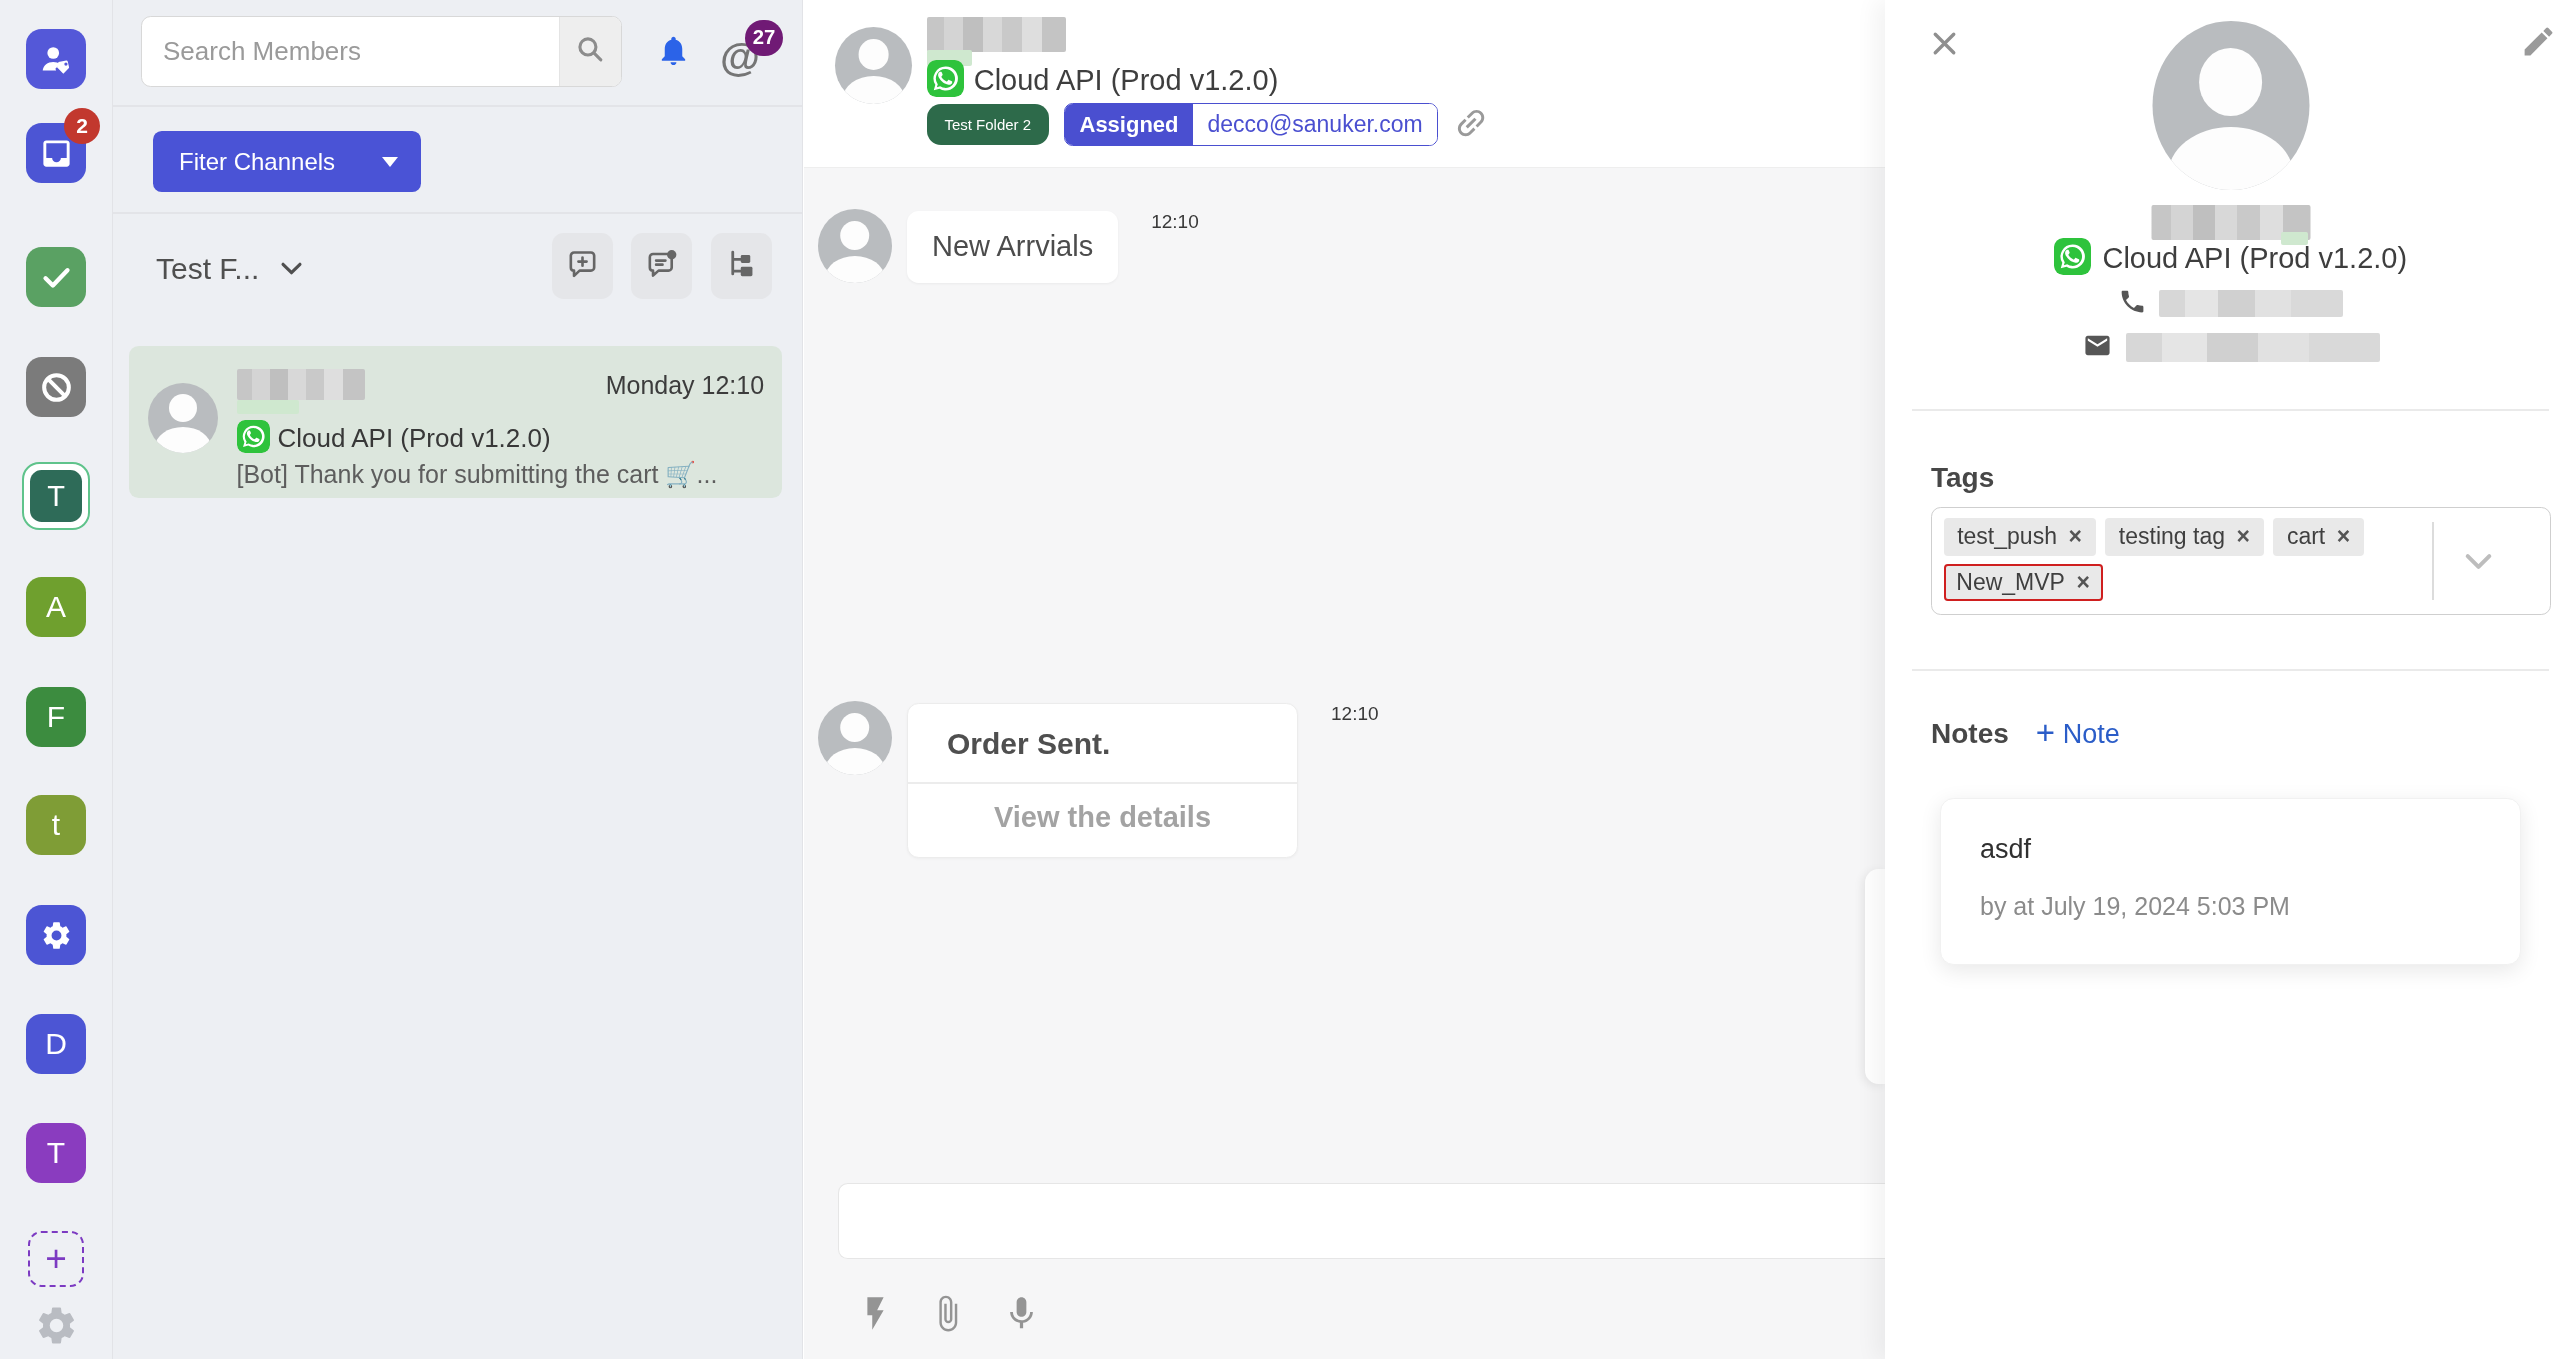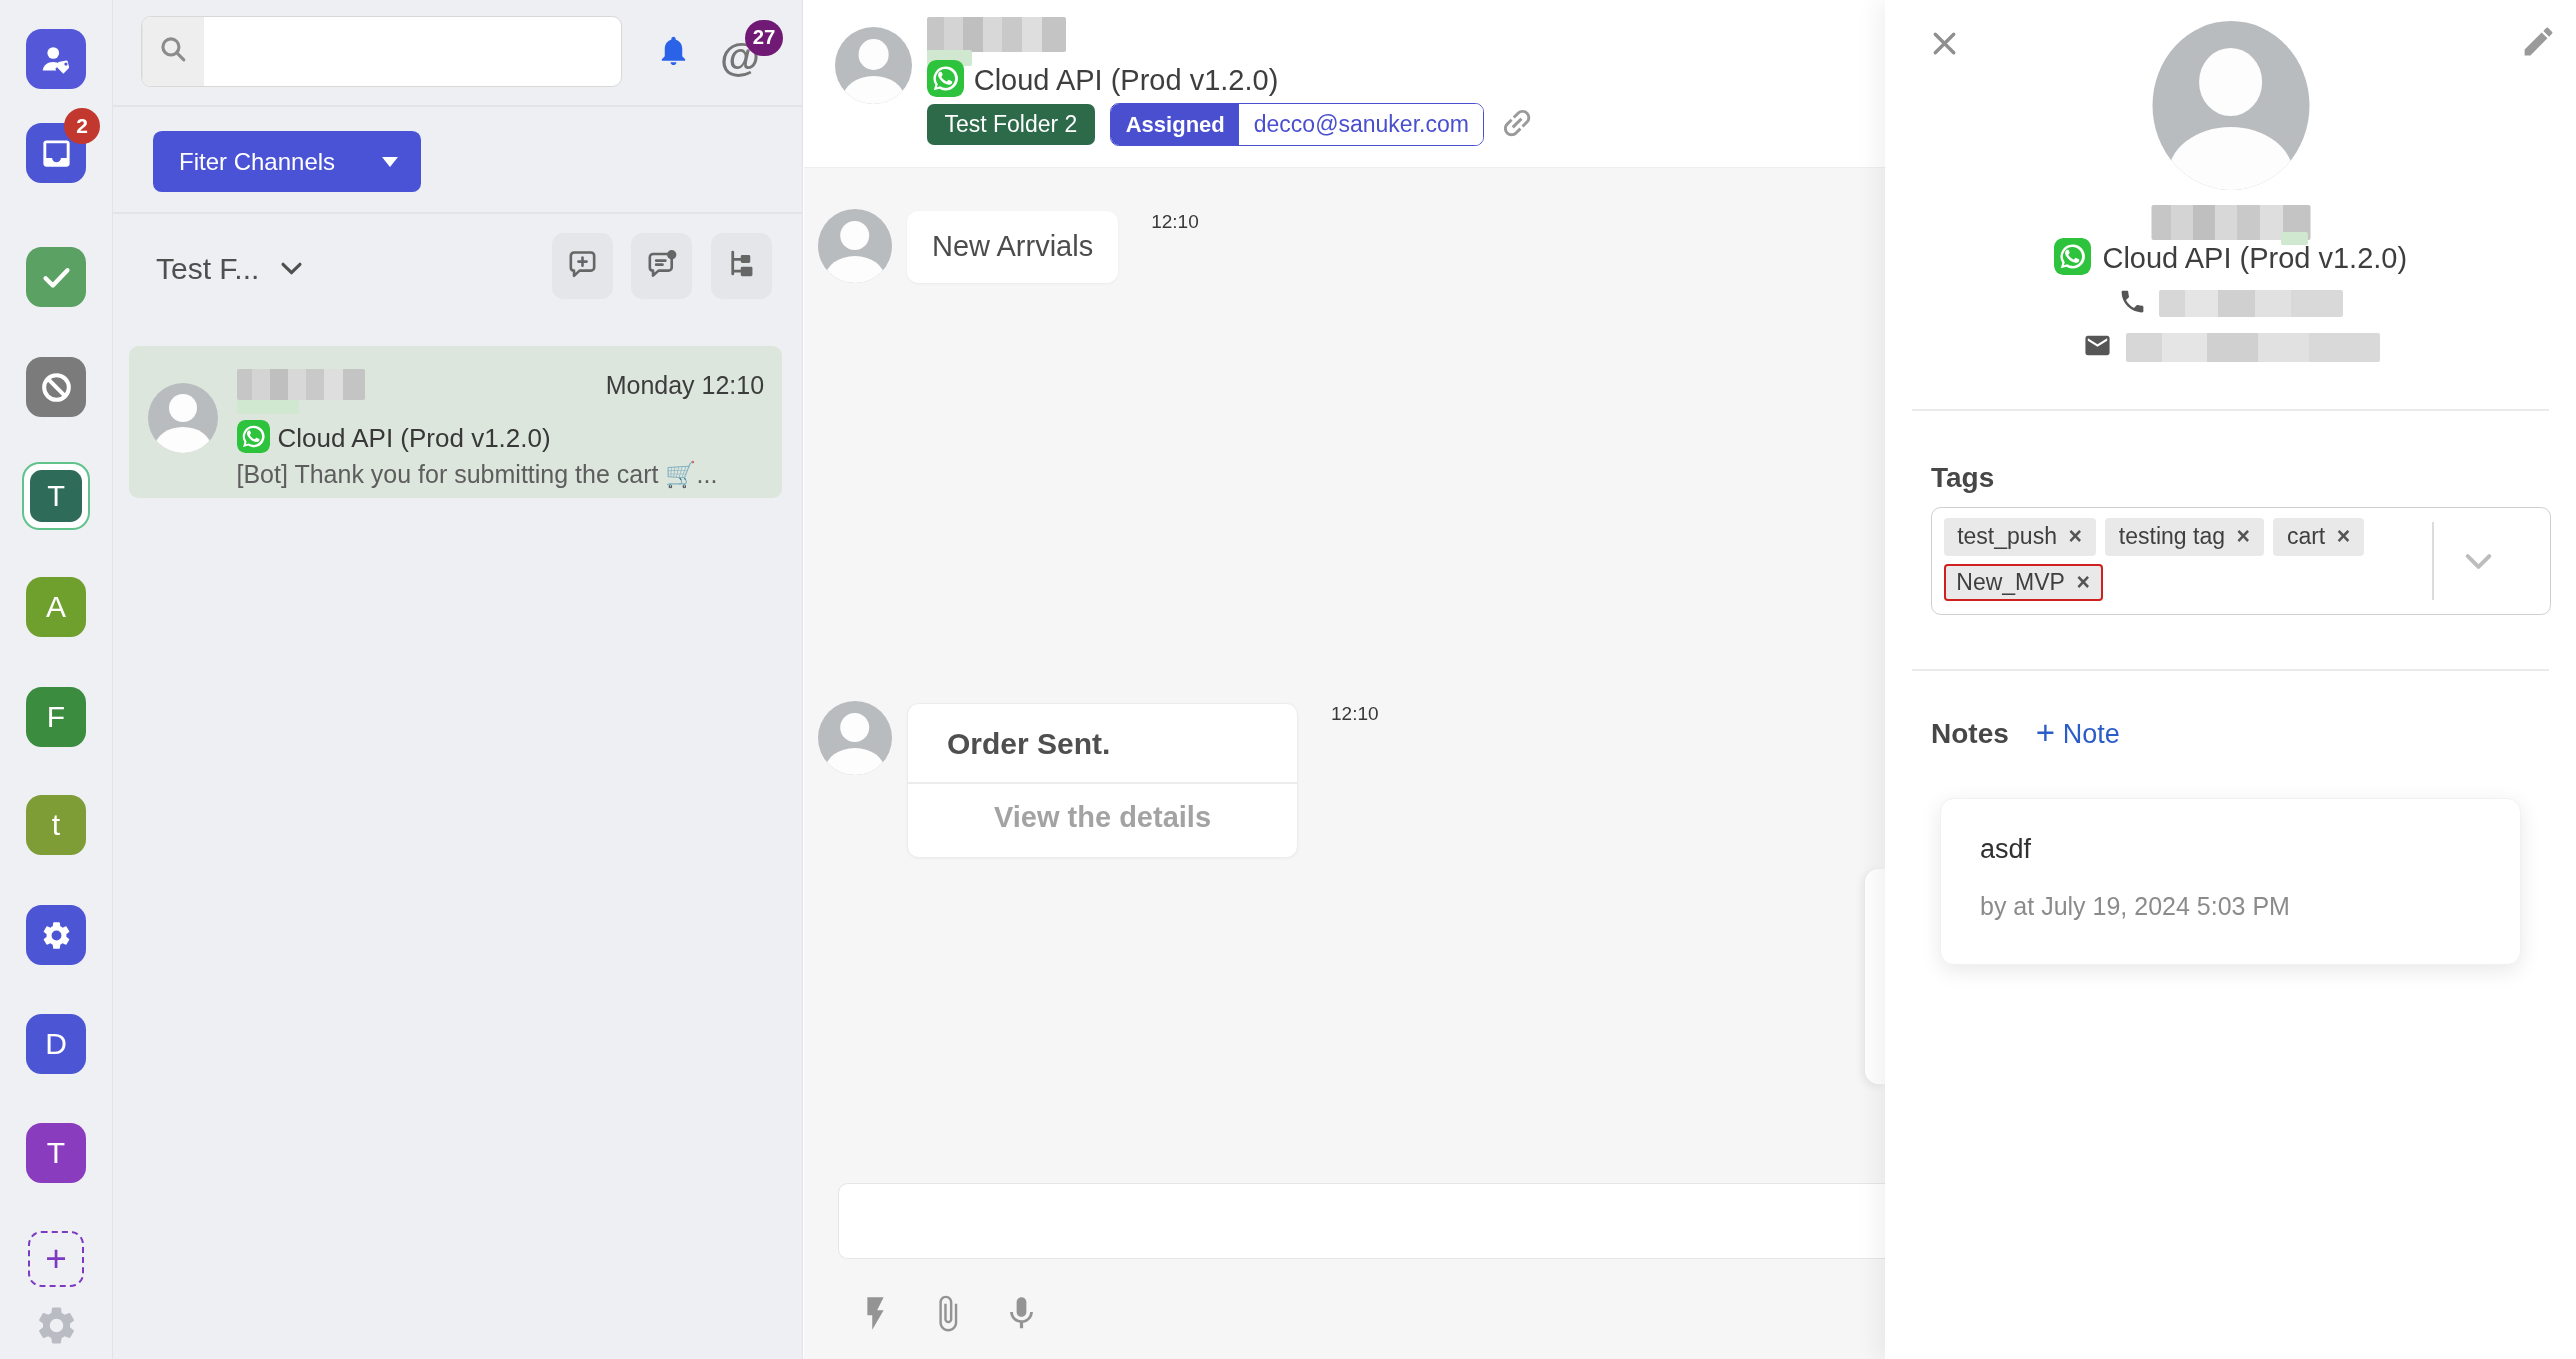--- a/index.html
+++ b/index.html
@@ -47,21 +47,21 @@
   .convo .c-preview { position:absolute; left:108px; top:114px; right:13.6px; font-size:25px; color:#5d5d5d; white-space:nowrap; overflow:hidden; text-overflow:ellipsis; }
   .wa-badge { border-radius:7.7px; flex:0 0 auto; }
 
   
   .chat { position:absolute; left:804px; top:0; width:1081px; height:1360px; background:#f6f6f7; }
   .chat-header { position:absolute; left:0; top:0; width:100%; height:168px; background:#fff; border-bottom:1px solid #eeeeee; }
   .ch-name-row { position:absolute; left:123px; top:17.4px; display:flex; align-items:flex-end; }
   .ch-channel-row { position:absolute; left:123px; top:60px; display:flex; align-items:center; gap:9.7px; }
   .ch-channel-row .txt { font-size:29px; color:#3e3e3e; }
   .ch-pills { position:absolute; left:123px; top:103px; display:flex; align-items:center; gap:15.5px; }
-  .pill-folder { background:#2d6a4a; color:#fff; font-size:23px; height:41px; line-height:41px; padding:0 17.4px; border-radius:7px; }
+  .pill-folder { background:#2d6a4a; color:#fff; font-size:15px; height:41px; line-height:41px; padding:0 17.4px; border-radius:14px; }
   .assigned-group { display:flex; align-items:stretch; border:1.9px solid #4a4fd0; border-radius:8.7px; overflow:hidden; height:43px; cursor:pointer; }
   .assigned-group .seg1 { background:#4a4fd0; color:#fff; font-size:22px; font-weight:700; display:flex; align-items:center; padding:0 14.5px; }
   .assigned-group .seg2 { background:#fff; color:#4a4fd0; font-size:23px; display:flex; align-items:center; padding:0 14.5px; }
   .link-icon { color:#9a9a9a; transform:rotate(-45deg); cursor:pointer; }
 
   .msg-row { position:absolute; display:flex; align-items:flex-start; gap:33px; }
   .bubble { background:#fff; border-radius:11.6px; padding:19.4px 25px; font-size:29px; color:#4c4c4c; white-space:nowrap; box-shadow:0 1px 2.9px rgba(0,0,0,.05); }
   .msg-time { font-size:19px; color:#393939; margin-bottom:1.9px; }
   .ordercard { width:391px; background:#fff; border:1px solid #ececec; border-radius:11.6px; overflow:hidden; box-shadow:0 1px 2.9px rgba(0,0,0,.04); }
   .ordercard .oc-title { padding:23px 0 21px 39px; font-size:30px; font-weight:700; color:#4f4f4f; }
@@ -245,20 +245,21 @@
     </div>
     <div class="rail-gear">
       <span><svg width="45" height="45" viewBox="0 0 46 46">
             <use href="#i-gear"></use>
           </svg></span>
     </div>
   </aside>
 
   <section class="listpanel">
     <div class="search-box">
+      <input type="text" placeholder="Search Members" style="">
       <div class="search-btn">
         <span><svg width="31" height="31" viewBox="0 0 32 32">
               <use href="#i-search"></use>
             </svg></span>
       </div>
     </div>
     <div class="bell-btn">
       <span><svg width="35" height="35" viewBox="0 0 36 36">
             <use href="#i-bell"></use>
           </svg></span>

